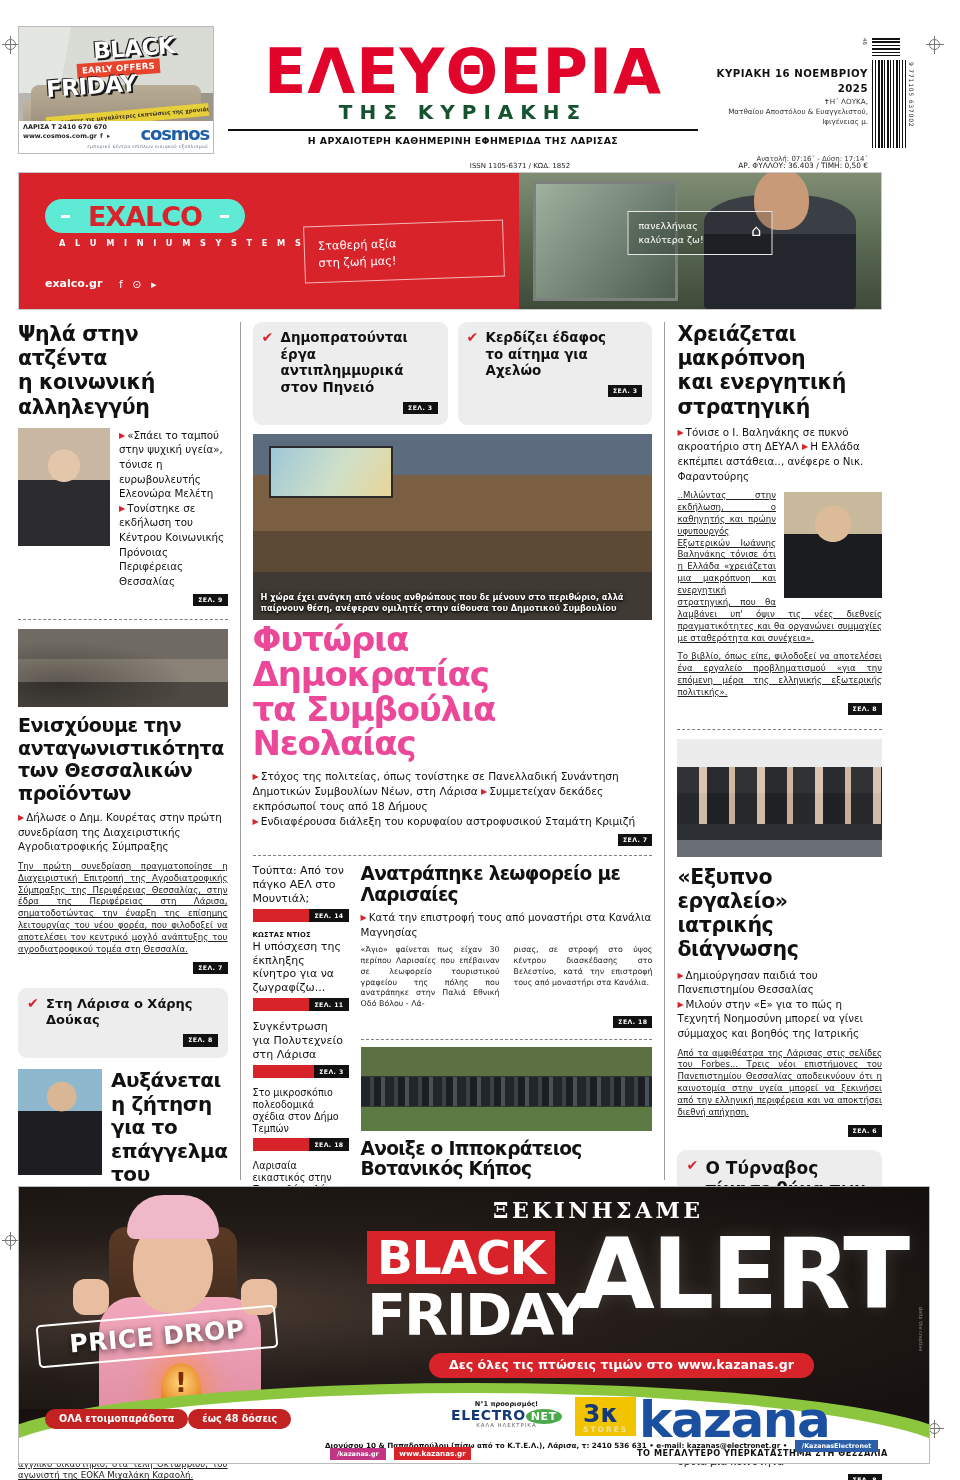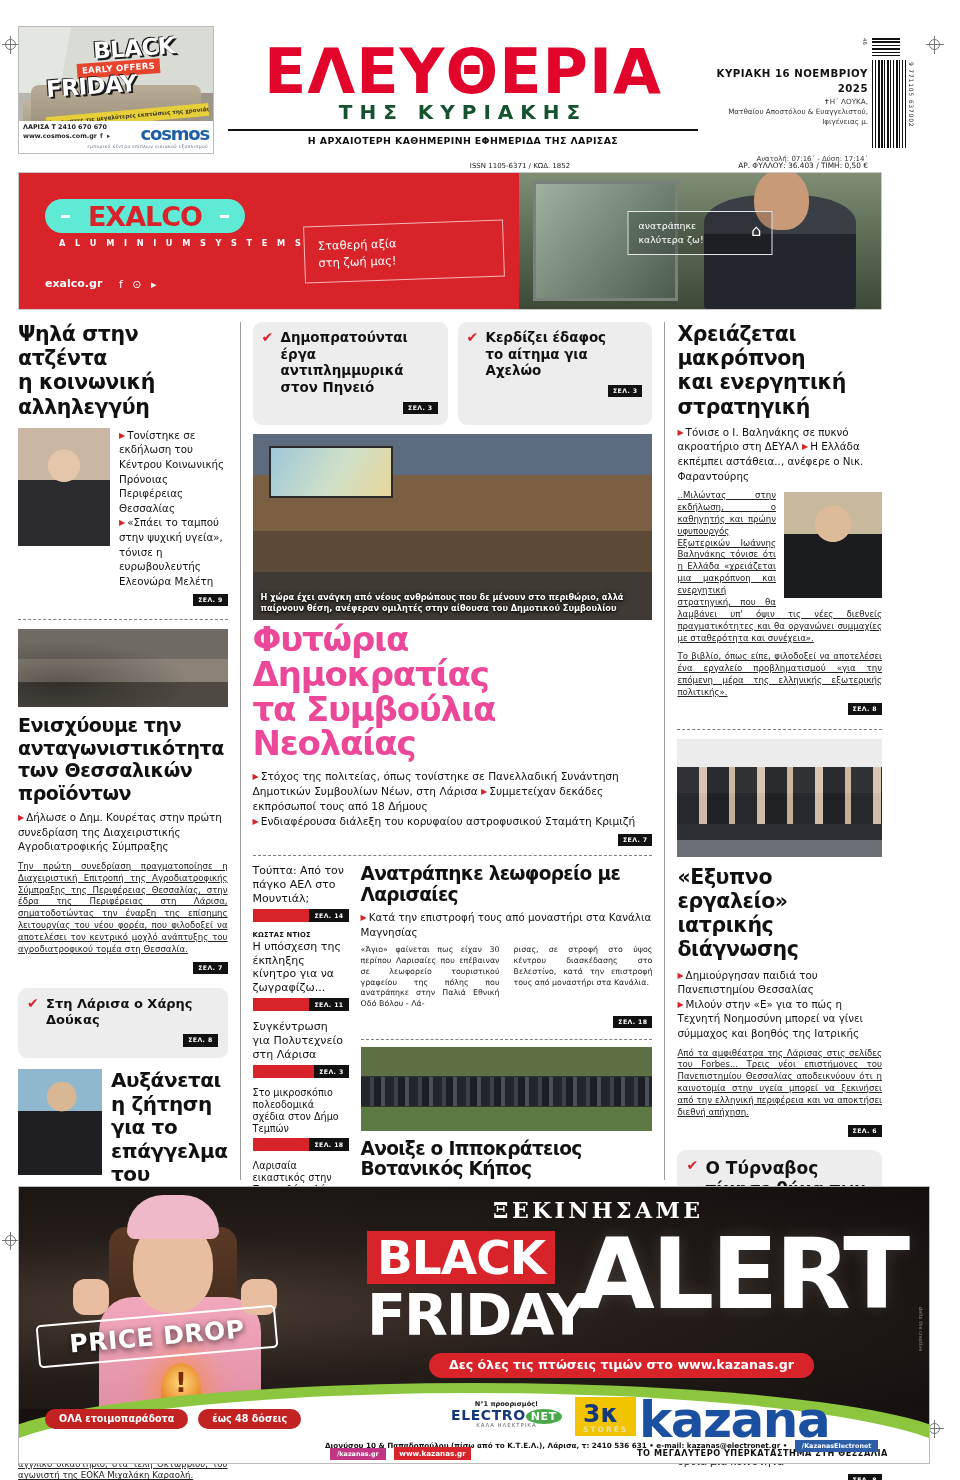--- a/index.html
+++ b/index.html
@@ -443,21 +443,21 @@
     position:absolute; left:-4%; top:196px; width:108%; height:66px;
     background:#8cc63f; border-radius:50% 50% 0 0 / 100% 100% 0 0;
   }
   .ba-white {
     position:absolute; left:-4%; top:206px; width:108%; height:72px;
     background:#fff; border-radius:50% 50% 0 0 / 100% 100% 0 0;
   }
   .ba-footbar {
     position:absolute; left:0; right:0; bottom:0; height:74px;
   }
-  .ba-pillsL { position:absolute; left:26px; top:20px; display:flex; gap:10px; }
+  .ba-pillsL { position:absolute; left:26px; top:20px; display:flex; }
   .ba-pillsL span {
     background:#c22222; color:#fff; border-radius:13px; padding:5px 14px;
     font:700 9.6px/1 "DejaVu Sans", sans-serif;
   }
   .ba-addr {
     position:absolute; left:306px; bottom:6px; right:6px;
     font:700 7.2px/1 "DejaVu Sans", sans-serif; color:#111;
   }
   .ba-addr .wk {
     background:#d8232a; color:#fff; padding:2px 5px; margin-left:6px;
@@ -570,38 +570,38 @@
 στη ζωή μας!</div>
       <div class="ex-site">exalco.gr</div>
       <div class="ex-social">f ⊙ ▸</div>
     </div>
     <div class="ex-photo">
       <div class="ex-win"></div>
       <div class="ex-man"></div>
       <div class="ex-head"></div>
       <div class="ex-badge">
         <span class="home">⌂</span>
-        <div>ανατράπηκε</div>
+        <div>πανελλήνιας</div>
         <div>καλύτερα ζω!</div>
       </div>
     </div>
   </div>
 
   <div class="cols">
 
     <div class="col-l">
 
       <article>
         <h2 class="hl" style="white-space:pre-line">Ψηλά στην ατζέντα
 η κοινωνική αλληλεγγύη</h2>
         <div style="display:flex; gap:9px; margin-top:9px;">
           <div class="ph portrait" style="width:92px; height:118px; flex:0 0 92px;"></div>
           <div class="bullets" style="margin-top:0;">
+            <p class="bt">«Σπάει το ταμπού στην ψυχική υγεία», τόνισε η ευρωβουλευτής Ελεονώρα Μελέτη</p>
             <p class="bt">Τονίστηκε σε εκδήλωση του Κέντρου Κοινωνικής Πρόνοιας Περιφέρειας Θεσσαλίας</p>
-            <p class="bt">«Σπάει το ταμπού στην ψυχική υγεία», τόνισε η ευρωβουλευτής Ελεονώρα Μελέτη</p>
             <div style="text-align:right; margin-top:1px;">
               <span class="sel">ΣΕΛ. 9</span>
             </div>
           </div>
         </div>
       </article>
 
       <div class="dashrule"></div>
 
       <article>

